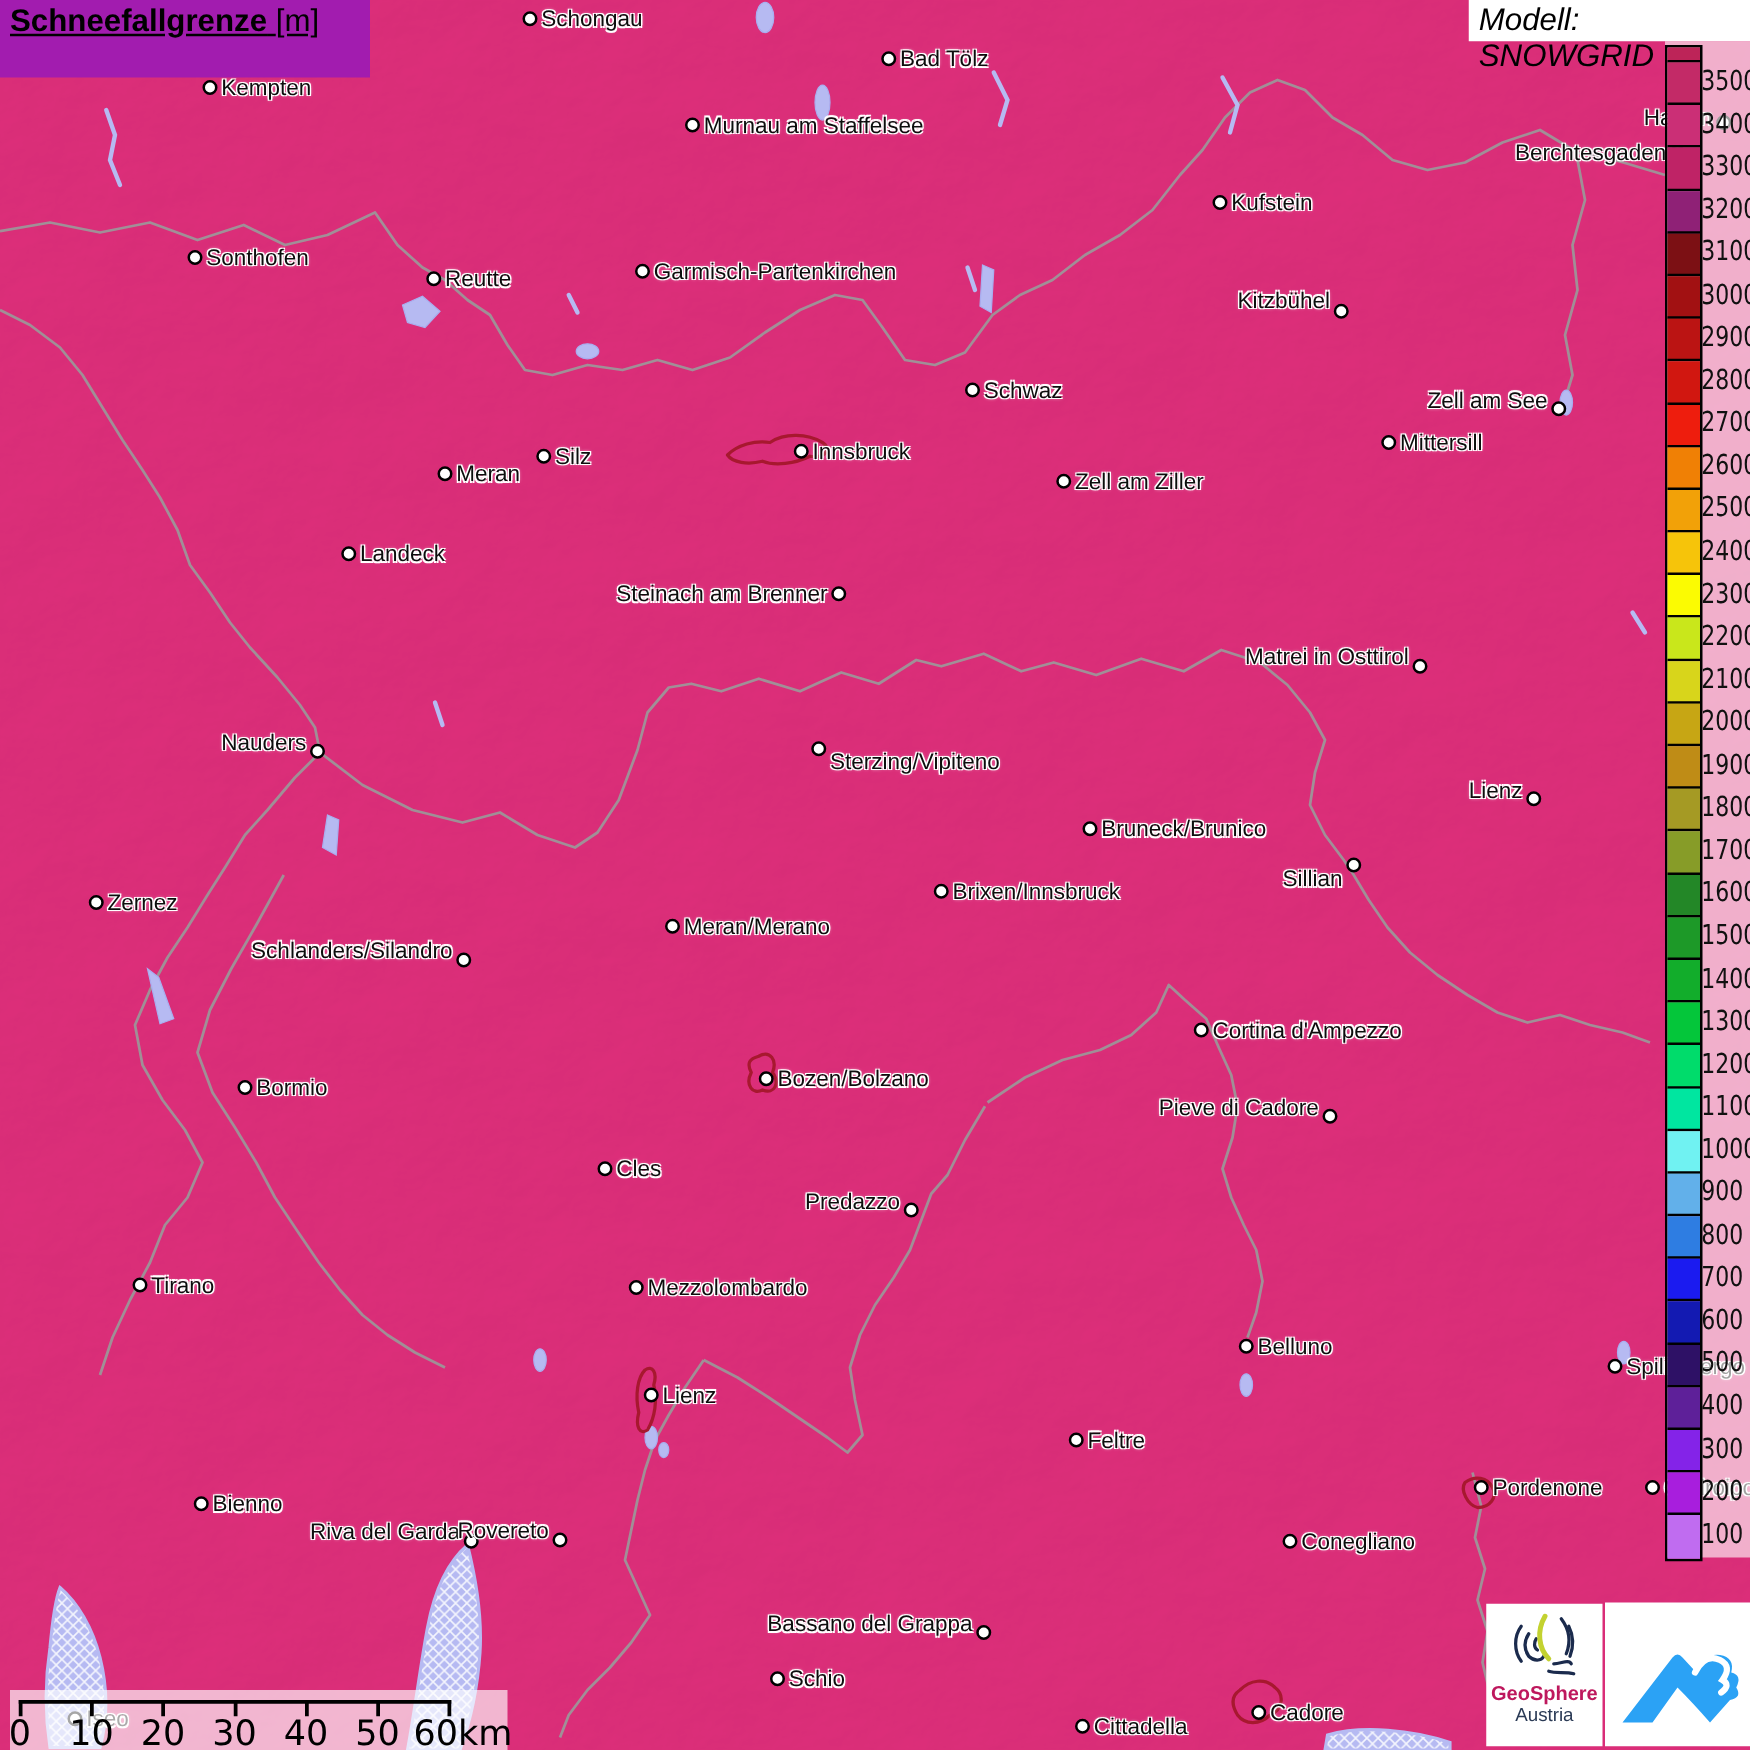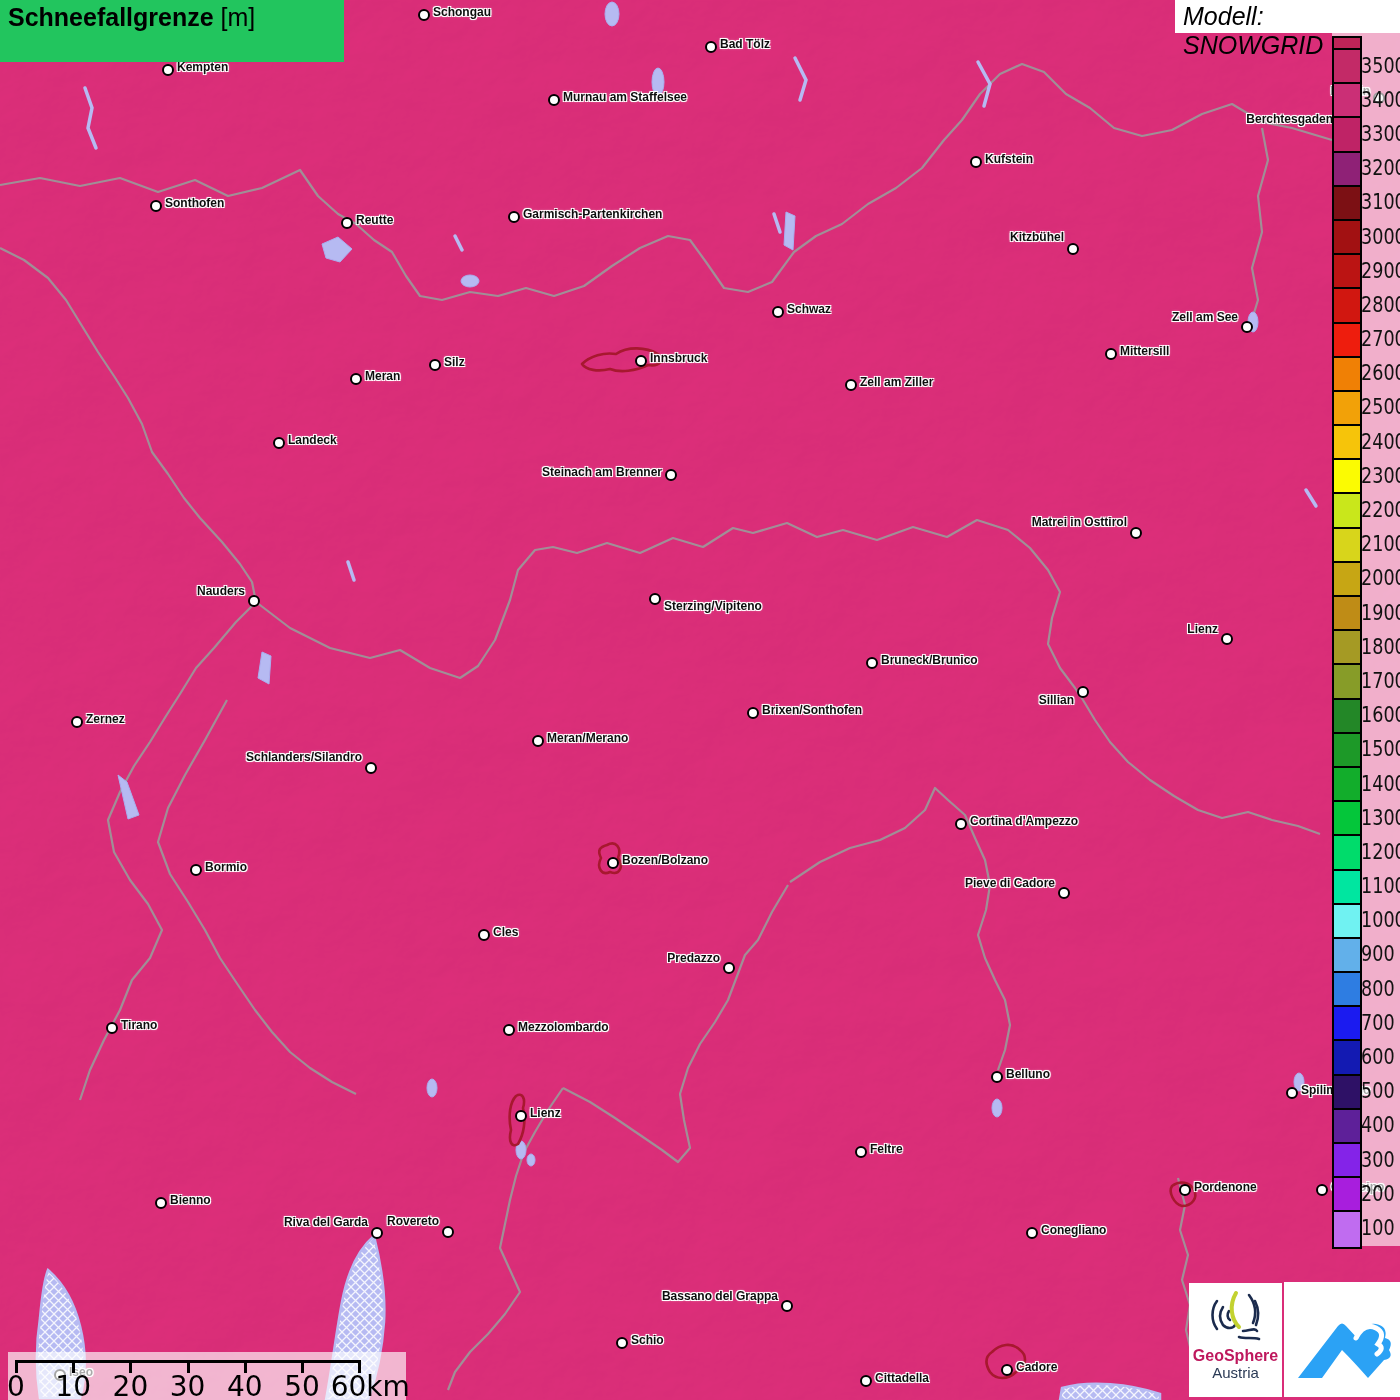--- a/index.html
+++ b/index.html
@@ -5,27 +5,27 @@
   html,body{margin:0;padding:0;background:#222;}
   #frame{position:relative;width:1400px;height:1400px;overflow:hidden;
          font-family:"Liberation Sans",sans-serif;background:#de2e7a;}
   svg{display:block;}
   #relief{position:absolute;left:0;top:0;mix-blend-mode:multiply;opacity:.27;}
   #features{position:absolute;left:0;top:0;}
   
   .city{position:absolute;z-index:2;width:0;height:0;}
   .city .dot{position:absolute;left:-6px;top:-6px;width:8px;height:8px;background:#fff;
              border:2px solid #000;border-radius:50%;}
-  .city .lbl{position:absolute;top:-10px;white-space:nowrap;font-weight:bold;font-size:12px;color:#0d0d0d;
+  .city .lbl{position:absolute;top:-10px;white-space:nowrap;font-weight:normal;font-size:18px;color:#0d0d0d;
              text-shadow:-1px -1px 0 #fff,1px -1px 0 #fff,-1px 1px 0 #fff,1px 1px 0 #fff,0 0 3px #fff;}
   .city .lbl.right{left:9px;}
   .city .lbl.left{right:9px;}
   
-  #titlebox{position:absolute;left:0;top:0;width:344px;height:62px;background:#22c55e;z-index:7;
-            padding:4px 8px 0 8px;box-sizing:border-box;line-height:27px;}
+  #titlebox{position:absolute;left:0;top:0;width:296px;height:62px;background:#a21caf;z-index:7;
+            padding:4px 8px 0 8px;box-sizing:border-box;line-height:27px;text-decoration:underline;}
   #titlebox .l1{font-size:25px;color:#000;}
   #titlebox .l1 b{font-weight:bold;}
   #titlebox .l2{font-size:24px;font-style:italic;color:#000;}
   #modelbox{position:absolute;right:0;top:0;width:225px;height:33px;background:#fff;z-index:7;
             font-size:25px;font-style:italic;color:#000;text-align:left;padding:2px 6px 0 8px;box-sizing:border-box;}
   
   #cb-strip{position:absolute;left:1332px;top:33px;width:68px;height:1213px;
             background:rgba(255,255,255,.62);z-index:5;}
   #cb-bar{position:absolute;left:1332px;top:36px;width:26px;z-index:6;border:2px solid #000;}
   #cb-bar .seg{width:100%;border-bottom:2px solid #000;box-sizing:border-box;}
@@ -229,21 +229,21 @@
       <div class="city" style="left: 1083px; top: 692px;">
         <span class="dot"></span>
         <span class="lbl left" style="top: 1px;">Sillian</span>
       </div>
       <div class="city" style="left: 77px; top: 722px;">
         <span class="dot"></span>
         <span class="lbl right">Zernez</span>
       </div>
       <div class="city" style="left: 753px; top: 713px;">
         <span class="dot"></span>
-        <span class="lbl right">Brixen/Sonthofen</span>
+        <span class="lbl right">Brixen/Innsbruck</span>
       </div>
       <div class="city" style="left: 538px; top: 741px;">
         <span class="dot"></span>
         <span class="lbl right">Meran/Merano</span>
       </div>
       <div class="city" style="left: 371px; top: 768px;">
         <span class="dot"></span>
         <span class="lbl left" style="top: -18px;">Schlanders/Silandro</span>
       </div>
       <div class="city" style="left: 961px; top: 824px;">

